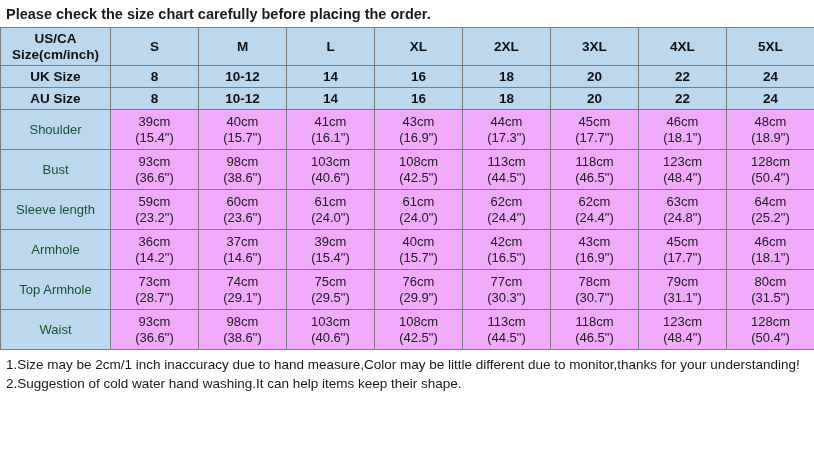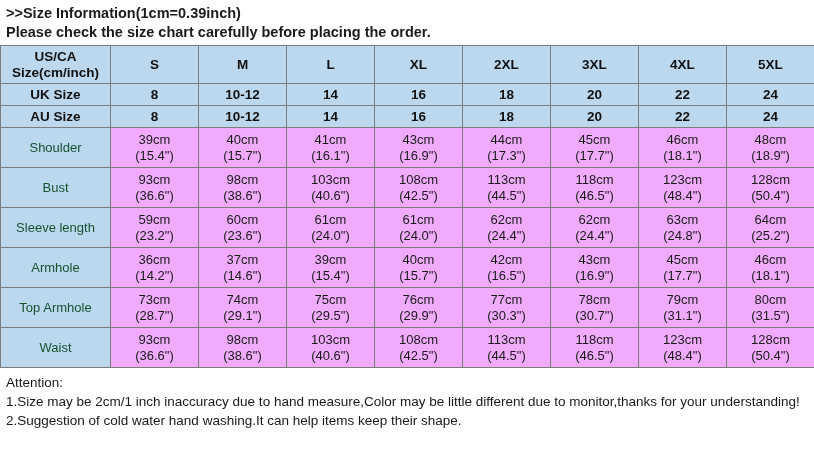--- a/index.html
+++ b/index.html
@@ -107,21 +107,20 @@
     color: #1a1a1a;
   }
   .attention div { white-space: normal; }
 </style>
 </head>
 <body>
 
 <div class="wrap">
 
   <div class="hdr">
-    <div class="hdr-line">&gt;&gt;Size Information(1cm=0.39inch)</div>
     <div class="hdr-line second">Please check the size chart carefully before placing the order.</div>
   </div>
 
   <table class="size-table">
     <colgroup>
       <col class="c0">
         <col class="cx">
         <col class="cx">
         <col class="cx">
         <col class="cx">
@@ -374,18 +373,17 @@
           </td>
           <td class="cell">
             <span class="cm">128cm</span>
             <span class="inch">(50.4")</span>
           </td>
         </tr>
       </tbody>
   </table>
 
   <div class="attention">
-    <div>Attention:</div>
     <div>1.Size may be 2cm/1 inch inaccuracy due to hand measure,Color may be little different due to monitor,thanks for your understanding!</div>
     <div>2.Suggestion of cold water hand washing.It can help items keep their shape.</div>
   </div>
 
 </div>
 
 </body></html>

